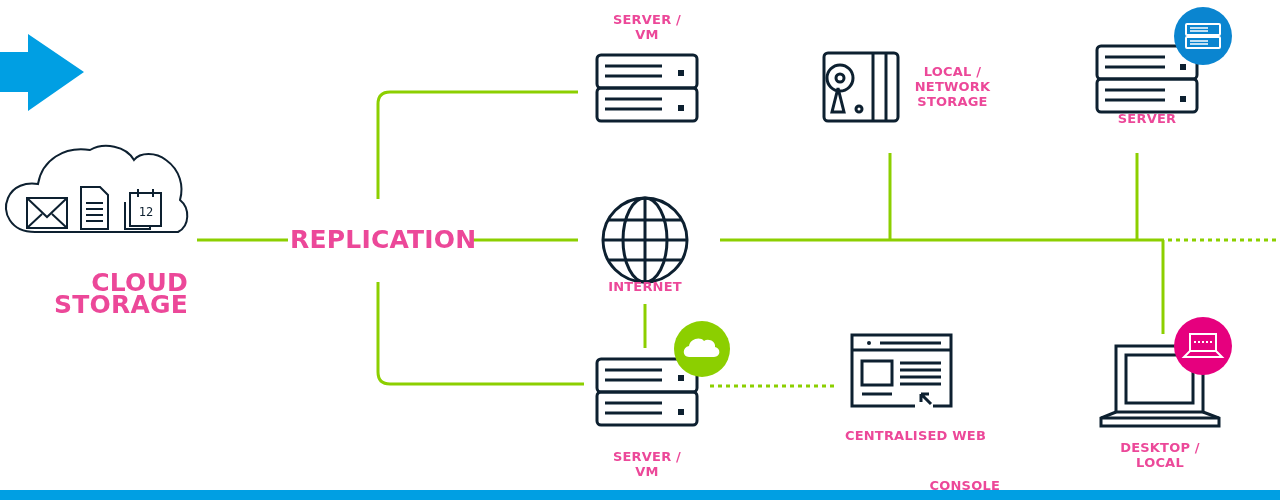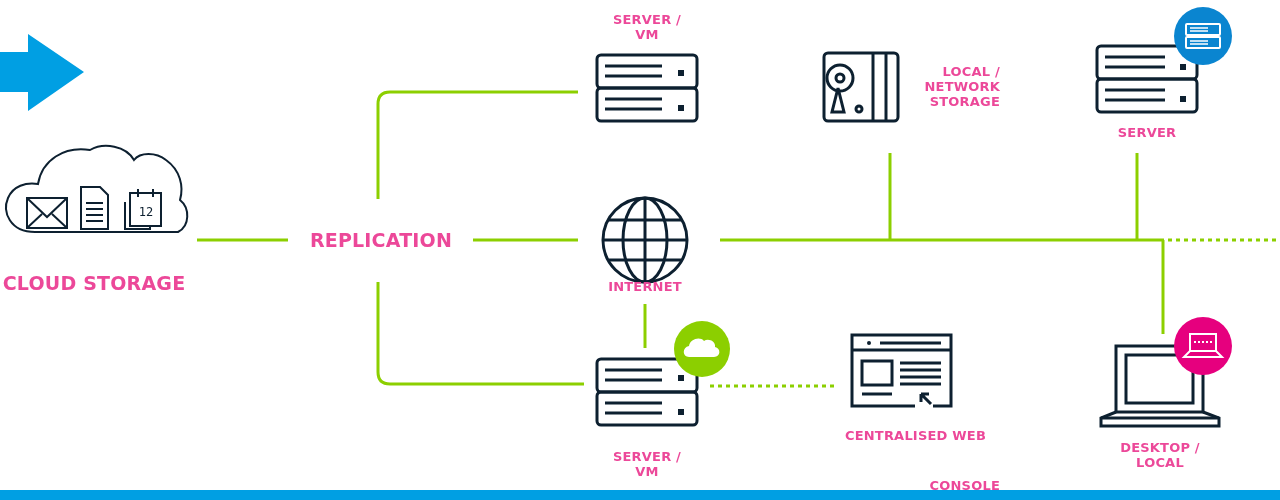--- a/index.html
+++ b/index.html
@@ -2,21 +2,21 @@
 <html><head>
 <meta charset="utf-8">
 <style>
   html, body { margin:0; padding:0; background:#ffffff; }
   body { width:1280px; height:500px; position:relative; overflow:hidden;
          font-family:"DejaVu Sans", sans-serif; color:#0d2030; }
   .stage { position:absolute; left:0; top:0; width:1280px; height:500px; }
   svg.diagram { position:absolute; left:0; top:0; }
   .lbl { position:absolute; font-weight:bold; font-size:13px; line-height:15px;
          text-align:center; color:#ec4899; letter-spacing:0.2px; white-space:pre-line; }
-  .lbl.big { font-size:19px; line-height:22px; }
+  .lbl.big { font-size:25px; line-height:22px;text-align:right; }
   .bottom-bar { position:absolute; left:0; top:490px; width:1280px; height:10px; background:#009fe3; }
 </style>
 </head>
 <body>
 
 <div class="stage">
 
 <svg class="diagram" width="1280" height="500" viewBox="0 0 1280 500">
 
   <path d="M0,52 L28,52 L28,34 L84,72 L28,111 L28,92 L0,92 Z" fill="#009fe3"></path>
@@ -151,24 +151,24 @@
     <g fill="none" stroke="#ffffff" stroke-width="2">
       <rect x="1190" y="334" width="26" height="17"></rect>
       <path d="M1190,351 L1184,357 L1222,357 L1216,351"></path>
     </g>
     <line x1="1194" y1="342" x2="1212" y2="342" stroke="#ffffff" stroke-width="2" stroke-dasharray="2,2"></line>
   </g>
 </svg>
 
 <div class="lbl" style="left:597px; top:12px; width:100px;">SERVER /
 VM</div>
-<div class="lbl" style="left:905px; top:64px; width:95px;text-align:right;">LOCAL /
+<div class="lbl" style="left:905px; top:64px; width:95px;">LOCAL /
 NETWORK
 STORAGE</div>
-<div class="lbl" style="left:1097px; top:125px; width:100px;">SERVER</div>
+<div class="lbl" style="left:1097px; top:111px; width:100px;">SERVER</div>
 <div class="lbl big" style="left:290px; top:229px; width:182px;">REPLICATION</div>
 <div class="lbl big" style="left:0px; top:272px; width:188px;">CLOUD STORAGE</div>
 <div class="lbl" style="left:595px; top:279px; width:100px;">INTERNET</div>
 <div class="lbl" style="left:597px; top:449px; width:100px;">SERVER /
 VM</div>
 <div class="lbl" style="left:816px; top:428px; width:170px; text-align:right;">CENTRALISED WEB</div>
 <div class="lbl" style="left:900px; top:450px; width:100px; text-align:right;margin-top:28px;">CONSOLE</div>
 <div class="lbl" style="left:1110px; top:440px; width:100px;">DESKTOP /
 LOCAL</div>
 

